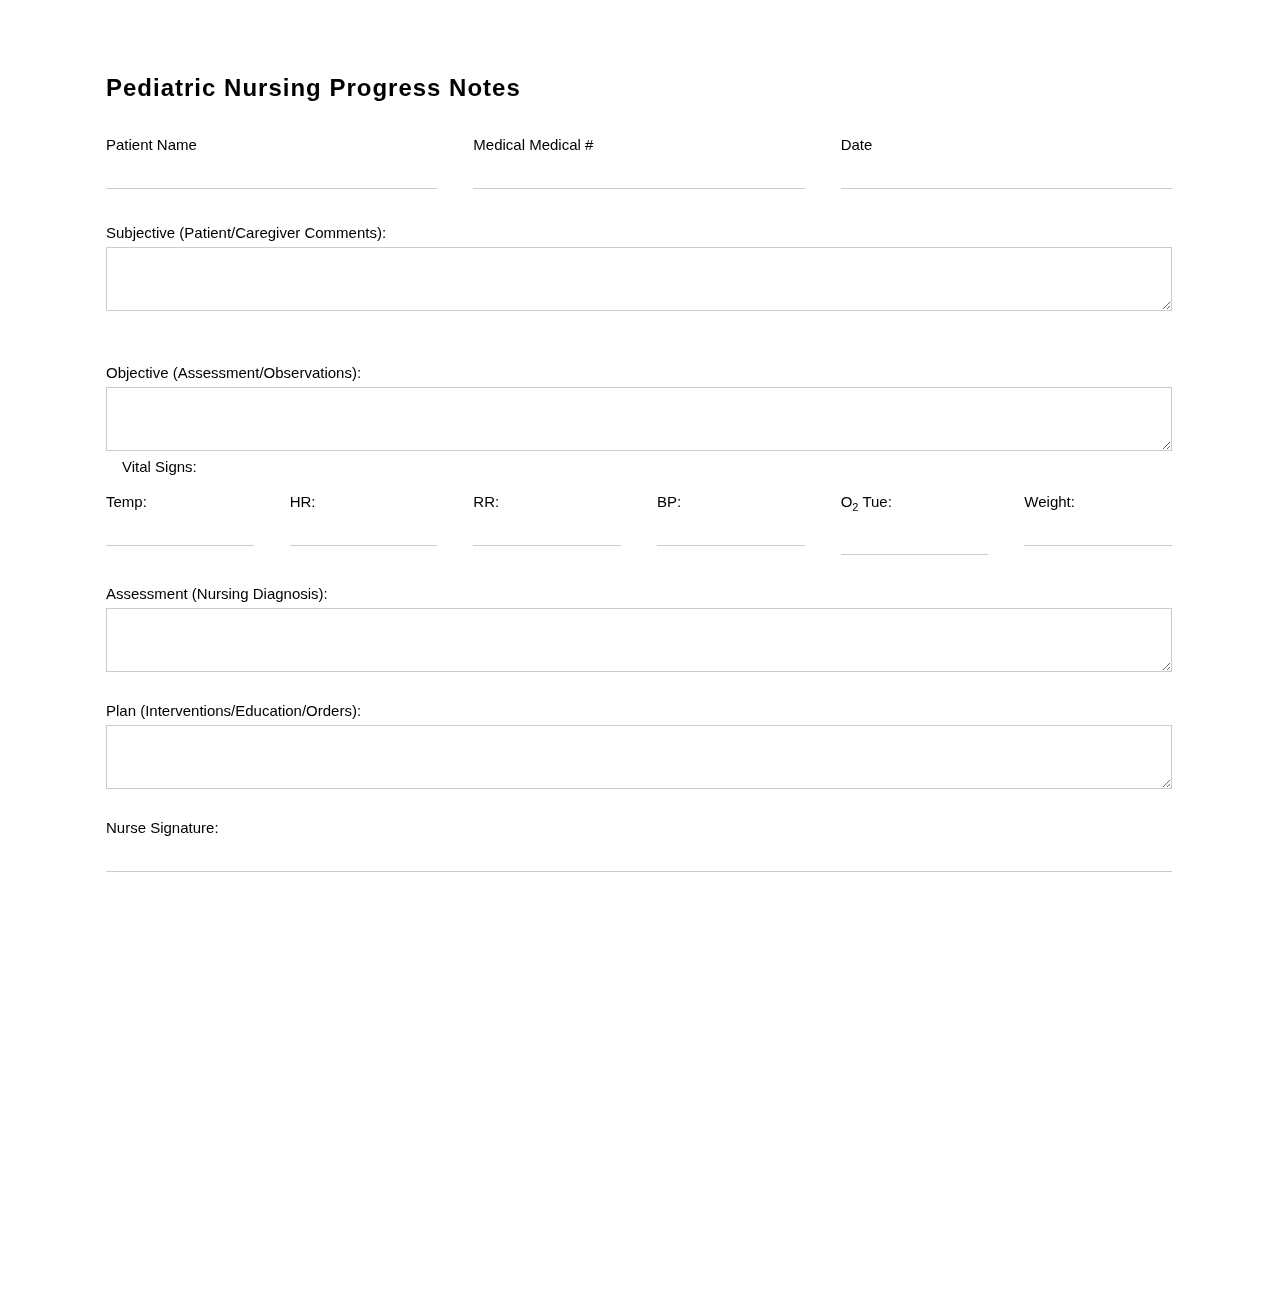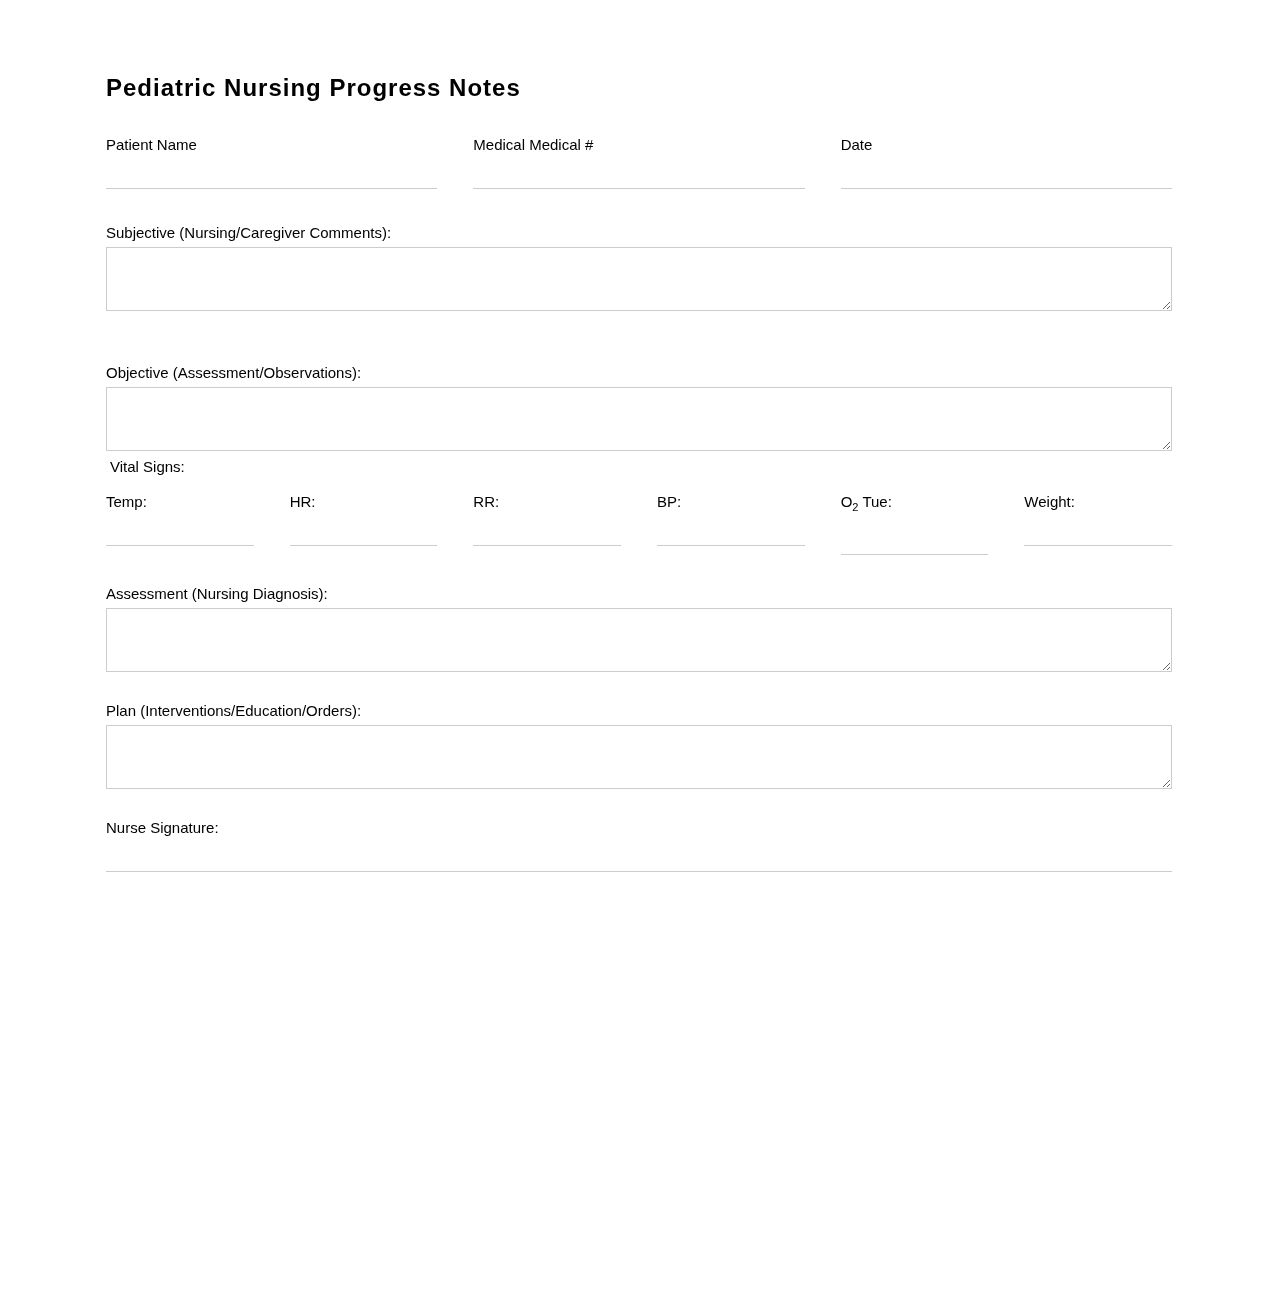--- a/index.html
+++ b/index.html
@@ -77,21 +77,21 @@
       border: 1px solid #cccccc;
       box-sizing: border-box;
       resize: vertical;
       font-family: "Liberation Sans", sans-serif;
       font-size: 15px;
       padding: 4px;
       outline: none;
     }
     .vitals-heading {
       position: absolute;
-      left: 110px;
+      left: 122px;
       top: 458px;
       font-size: 15px;
       line-height: 18px;
     }
     .signature input {
       display: block;
       border: none;
       border-bottom: 1px solid #cccccc;
       width: 1066px;
       height: 26px;
@@ -120,21 +120,21 @@
       <label>Medical Medical #</label>
       <input type="text" value="" style="">
     </div>
     <div class="field">
       <label>Date</label>
       <input type="text" value="" style="">
     </div>
   </div>
 
   <div class="section" style="top:224px;">
-    <label>Subjective (Nursing/Caregiver Comments):</label>
+    <label>Subjective (Patient/Caregiver Comments):</label>
     <textarea style=""></textarea>
   </div>
 
   <div class="section" style="top:332px;margin-top:32px;">
     <label>Objective (Assessment/Observations):</label>
     <textarea style=""></textarea>
   </div>
 
   <div class="vitals-heading">Vital Signs:</div>
 

